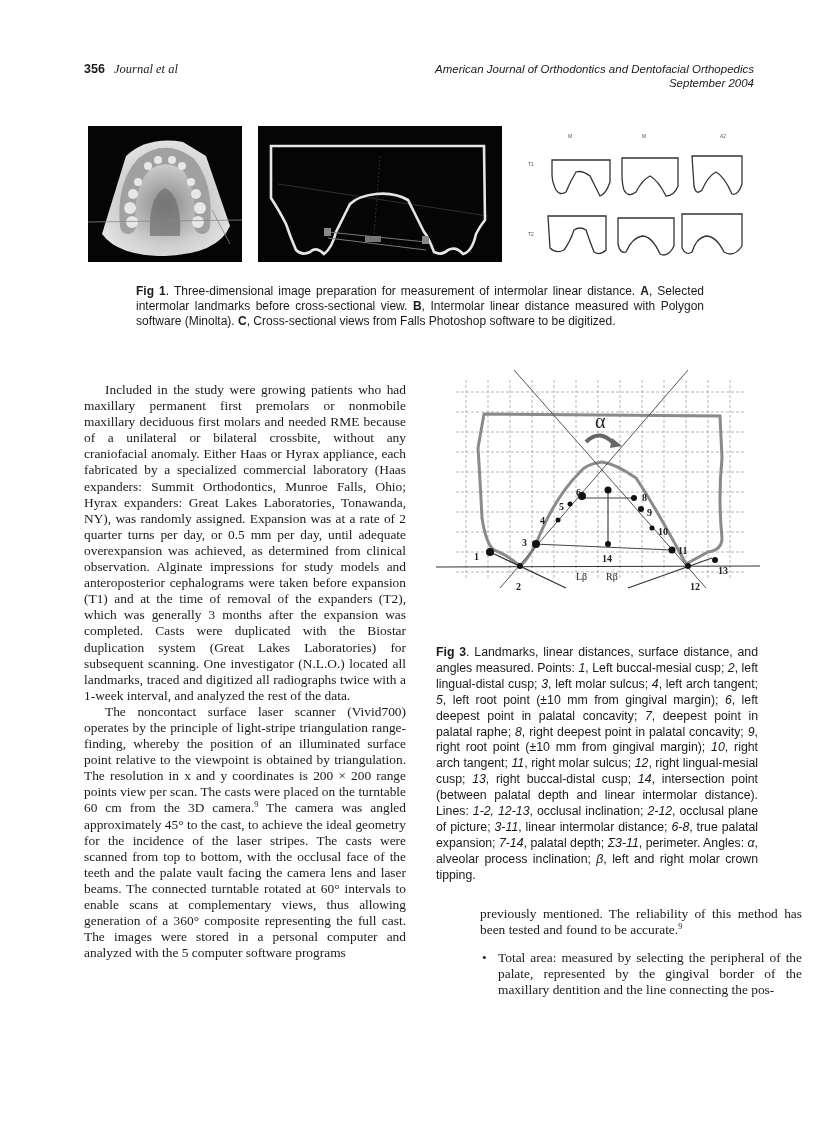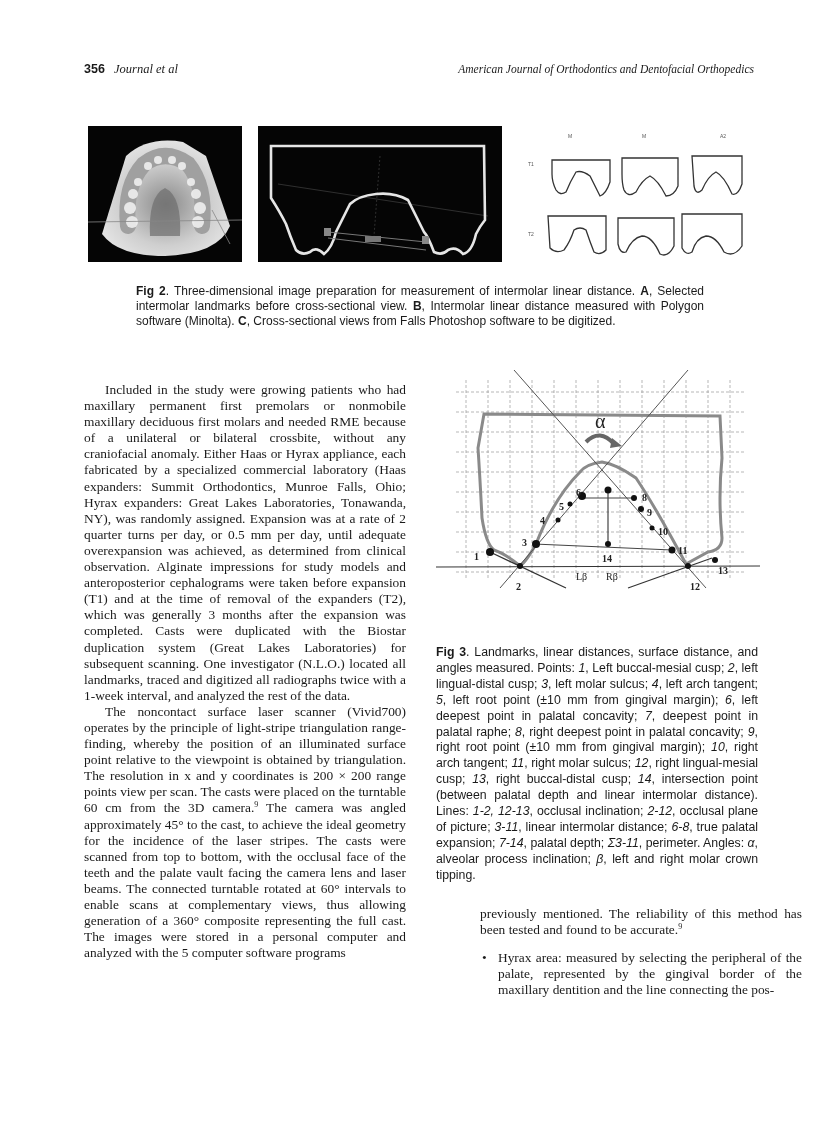--- a/index.html
+++ b/index.html
@@ -1,20 +1,20 @@
 <!DOCTYPE html>
 <html><head>
 <meta charset="utf-8">
 <style>
   html, body { margin:0; padding:0; background:#ffffff; }
   body { width:838px; height:1122px; position:relative; overflow:hidden; color:#1a1a1a; }
   .hdr-left { position:absolute; left:84px; top:62px; font-family:"Liberation Serif", serif; font-size:12.5px; }
   .hdr-left .pg { font-family:Liberation Sans, sans-serif; font-weight:bold; font-size:12.5px; margin-right:6px; }
   .hdr-left .auth { font-style:italic; }
-  .hdr-right { position:absolute; right:84px; top:62px; text-align:right; font-family:Liberation Serif, serif; font-style:italic; font-size:11.5px; line-height:14px; }
+  .hdr-right { position:absolute; right:84px; top:62px; text-align:right; font-family:Liberation Sans, sans-serif; font-style:italic; font-size:11.5px; line-height:14px; }
   .fig2 { position:absolute; top:126px; left:88px; width:670px; height:136px; }
   .panel-a { position:absolute; left:0; top:0; width:154px; height:136px; background:#050505; overflow:hidden; }
   .panel-b { position:absolute; left:170px; top:0; width:244px; height:136px; background:#050505; }
   .panel-c { position:absolute; left:432px; top:0; width:240px; height:136px; background:#fff; }
   .cap2 { position:absolute; left:136px; top:284px; width:568px; font-family:"Liberation Sans", sans-serif; font-size:12px; line-height:15px; text-align:justify; }
   .cap2 b, .cap3 b { font-weight:bold; }
   .body-l { position:absolute; left:84px; top:382px; width:322px; font-family:"Liberation Serif", serif; font-size:13.4px; line-height:16.1px; text-align:justify; }
   .body-l p { margin:0; text-indent:21px; }
   .fig3 { position:absolute; left:436px; top:368px; width:324px; height:228px; }
   .cap3 { position:absolute; left:436px; top:613px; width:322px; font-family:"Liberation Sans", sans-serif; font-size:12.3px; line-height:15.9px; text-align:justify;margin-top:32px; }
@@ -29,20 +29,21 @@
 </style>
 </head>
 <body>
 
 <div class="hdr-left">
   <span class="pg">356</span>
   <span class="auth">Journal et al</span>
 </div>
 <div class="hdr-right">
   <div>American Journal of Orthodontics and Dentofacial Orthopedics</div>
+  <div>September 2004</div>
 </div>
 
 <div class="fig2">
   <div class="panel-a">
     <svg width="154" height="136" viewBox="0 0 154 136">
       <defs>
         <radialGradient id="castg" cx="50%" cy="55%" r="60%">
           <stop offset="0%" stop-color="#8a8a8a"></stop>
           <stop offset="60%" stop-color="#cfcfcf"></stop>
           <stop offset="100%" stop-color="#e8e8e8"></stop>
@@ -96,21 +97,21 @@
         <path d="M172,30 L222,30 L222,58 Q218,70 212,68 Q204,50 196,46 Q188,50 182,64 Q176,70 174,60 Z"></path>
         <path d="M28,90 L86,90 L86,124 Q80,130 74,126 Q70,116 66,104 Q60,100 54,104 Q50,116 44,124 Q36,128 30,122 Z"></path>
         <path d="M98,92 L154,92 L154,120 Q148,132 140,128 Q132,110 122,110 Q112,112 106,126 Q100,128 98,118 Z"></path>
         <path d="M162,88 L222,88 L222,120 Q214,132 204,126 Q196,110 186,110 Q176,112 172,126 Q166,130 162,122 Z"></path>
       </g>
     </svg>
   </div>
 </div>
 
 <div class="cap2">
-  <b>Fig 2</b><span>. Three-dimensional image preparation for measurement of intermolar linear distance. </span><b>A</b><span>, Selected intermolar landmarks before cross-sectional view. </span><b>B</b><span>, Intermolar linear distance measured with Polygon software (Minolta). </span><b>C</b><span>, Cross-sectional views from Falls Photoshop software to be digitized.</span>
+  <b>Fig 1</b><span>. Three-dimensional image preparation for measurement of intermolar linear distance. </span><b>A</b><span>, Selected intermolar landmarks before cross-sectional view. </span><b>B</b><span>, Intermolar linear distance measured with Polygon software (Minolta). </span><b>C</b><span>, Cross-sectional views from Falls Photoshop software to be digitized.</span>
 </div>
 
 <div class="body-l">
   <p>Included in the study were growing patients who had maxillary permanent first premolars or nonmobile maxillary deciduous first molars and needed RME because of a unilateral or bilateral crossbite, without any craniofacial anomaly. Either Haas or Hyrax appliance, each fabricated by a specialized commercial laboratory (Haas expanders: Summit Orthodontics, Munroe Falls, Ohio; Hyrax expanders: Great Lakes Laboratories, Tonawanda, NY), was randomly assigned. Expansion was at a rate of 2 quarter turns per day, or 0.5 mm per day, until adequate overexpansion was achieved, as determined from clinical observation. Alginate impressions for study models and anteroposterior cephalograms were taken before expansion (T1) and at the time of removal of the expanders (T2), which was generally 3 months after the expansion was completed. Casts were duplicated with the Biostar duplication system (Great Lakes Laboratories) for subsequent scanning. One investigator (N.L.O.) located all landmarks, traced and digitized all radiographs twice with a 1-week interval, and analyzed the rest of the data.</p>
   <p><span>The noncontact surface laser scanner (Vivid700) operates by the principle of light-stripe triangulation range-finding, whereby the position of an illuminated surface point relative to the viewpoint is obtained by triangulation. The resolution in x and y coordinates is 200 × 200 range points view per scan. The casts were placed on the turntable 60 cm from the 3D camera.</span><sup>9</sup><span> The camera was angled approximately 45° to the cast, to achieve the ideal geometry for the incidence of the laser stripes. The casts were scanned from top to bottom, with the occlusal face of the teeth and the palate vault facing the camera lens and laser beams. The connected turntable rotated at 60° intervals to enable scans at complementary views, thus allowing generation of a 360° composite representing the full cast. The images were stored in a personal computer and analyzed with the 5 computer software programs</span></p>
 </div>
 
 <div class="fig3">
   <svg width="324" height="228" viewBox="0 0 324 228">
     <g stroke="#9a9a9a" stroke-width="0.7" stroke-dasharray="3,2">
@@ -188,15 +189,15 @@
   </svg>
 </div>
 
 <div class="cap3">
   <b>Fig 3</b><span>. Landmarks, linear distances, surface distance, and angles measured. Points: </span><span id="cap3-points"><i>1</i><span>, Left buccal-mesial cusp; </span><i>2</i><span>, left lingual-distal cusp; </span><i>3</i><span>, left molar sulcus; </span><i>4</i><span>, left arch tangent; </span><i>5</i><span>, left root point (±10 mm from gingival margin); </span><i>6</i><span>, left deepest point in palatal concavity; </span><i>7</i><span>, deepest point in palatal raphe; </span><i>8</i><span>, right deepest point in palatal concavity; </span><i>9</i><span>, right root point (±10 mm from gingival margin); </span><i>10</i><span>, right arch tangent; </span><i>11</i><span>, right molar sulcus; </span><i>12</i><span>, right lingual-mesial cusp; </span><i>13</i><span>, right buccal-distal cusp; </span><i>14</i><span>, intersection point (between palatal depth and linear intermolar distance). </span></span><span>Lines: </span><span id="cap3-lines"><i>1-2, 12-13</i><span>, occlusal inclination; </span><i>2-12</i><span>, occlusal plane of picture; </span><i>3-11</i><span>, linear intermolar distance; </span><i>6-8</i><span>, true palatal expansion; </span><i>7-14</i><span>, palatal depth; </span><i>Σ3-11</i><span>, perimeter. </span></span><span>Angles: </span><span id="cap3-angles"><i>α</i><span>, alveolar process inclination; </span><i>β</i><span>, left and right molar crown tipping.</span></span>
 </div>
 
 <div class="body-r">
   <p><span>previously mentioned. The reliability of this method has been tested and found to be accurate.</span><sup>9</sup></p>
   <ul>
-    <li>Hyrax area: measured by selecting the peripheral of the palate, represented by the gingival border of the maxillary dentition and the line connecting the pos-</li>
+    <li>Total area: measured by selecting the peripheral of the palate, represented by the gingival border of the maxillary dentition and the line connecting the pos-</li>
   </ul>
 </div>
 
 </body></html>

